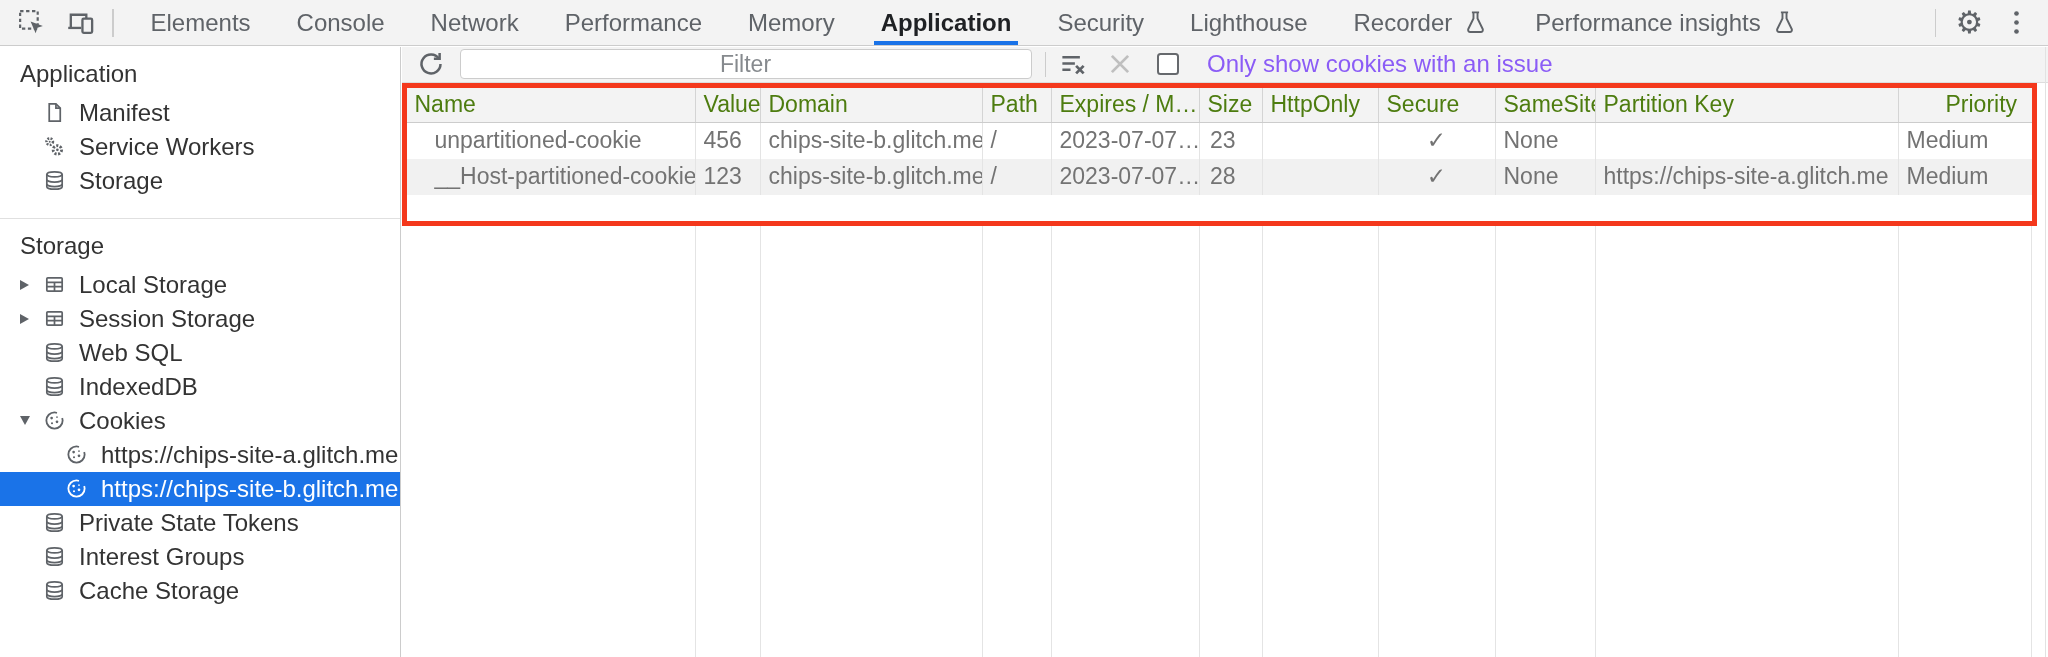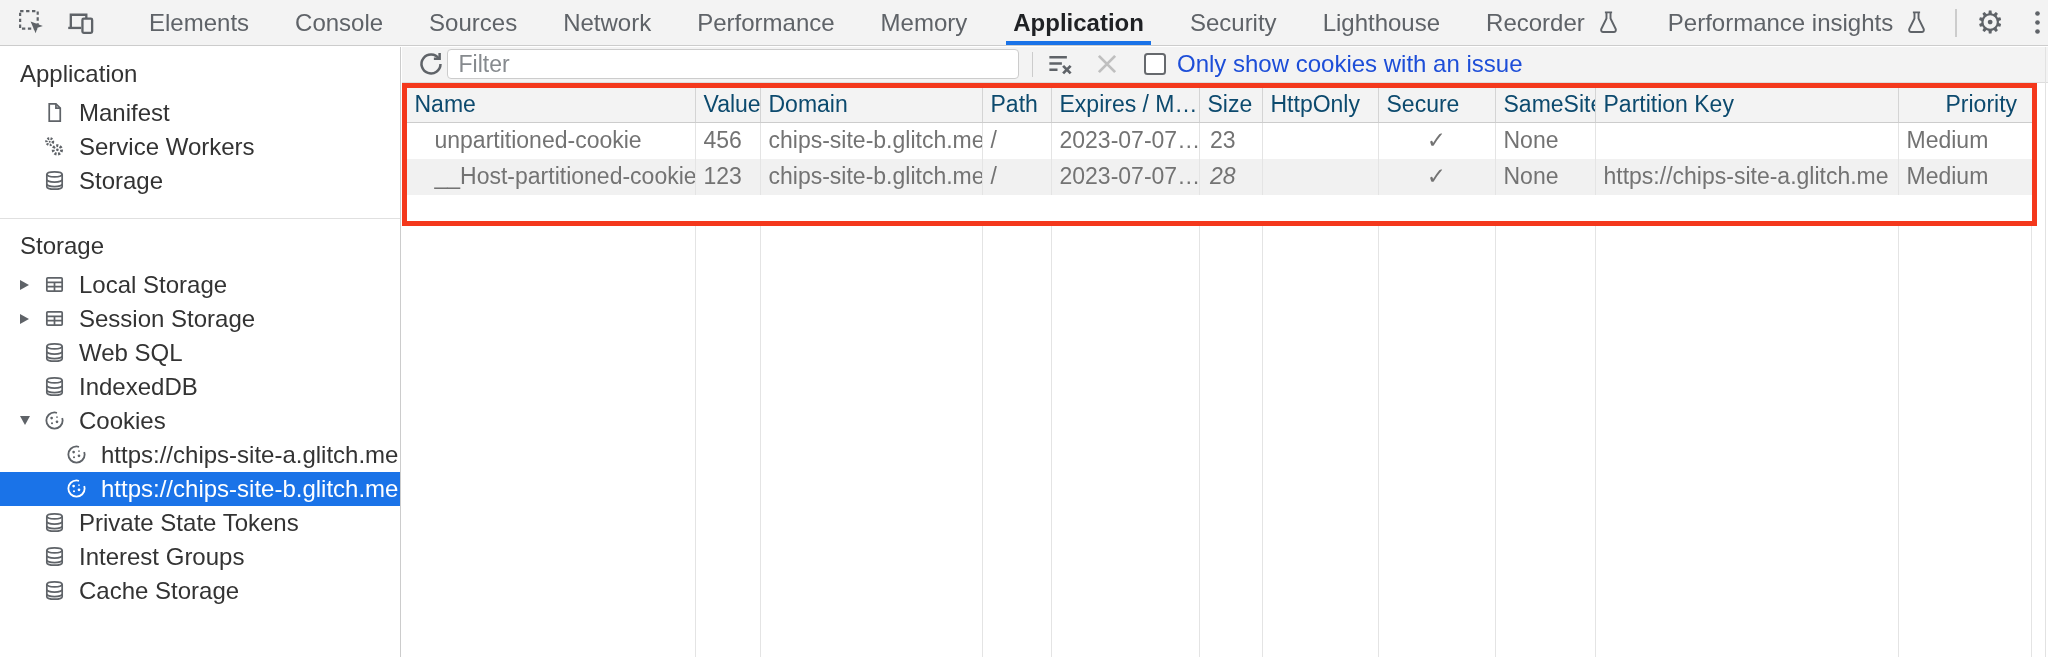--- a/index.html
+++ b/index.html
@@ -48,38 +48,38 @@
 
   
   .main { position:absolute; left:401.5px; top:46.5px; right:0; bottom:0; background:#fff; }
   .edge-line { position:absolute; right:2px; top:0; bottom:0; width:1.5px; background:#e2e2e2; }
 
   .filterbar { height:36px; background:#f3f3f3; display:flex; align-items:center; border-bottom:1px solid #ddd; }
   .fb-icon { width:30px; height:30px; color:#5f6368; flex:none; cursor:pointer; }
   .fb-icon svg { width:100%; height:100%; }
   .refresh { margin-left:14px; }
   .filter-input {
-    margin-left:1px; width:572px; height:30px; border:1.5px solid #ccc; border-radius:4px;
-    background:#fff; font-family:inherit; font-size:23px; color:#333; padding:0 11px; outline:none;
+    margin-left:14px; width:572px; height:30px; border:1.5px solid #ccc; border-radius:4px;
+    background:#fff; font-family:inherit; font-size:23px; color:#333; padding:0 11px; outline:none;text-align:center;
   }
   .filter-input::placeholder { color:#868a8e; }
   .fb-divider { width:1.5px; height:25px; background:#ccc; margin-left:13px; flex:none; }
   .clear-filter { margin-left:12px; }
   .x-disabled { margin-left:17px; color:#bfbfbf; cursor:default; }
   .checkbox { width:22px; height:22px; border:2px solid #66696d; border-radius:3.5px; background:#fff; margin-left:22px; flex:none; cursor:pointer; }
-  .fb-label { margin-left:11px; font-size:24px; color:#1d4ed8; white-space:nowrap; }
+  .fb-label { margin-left:28px; font-size:24px; color:#8b5cf6; white-space:nowrap; }
 
   
   .red-box {
     position:absolute; left:0; top:36px; width:1635px; height:143px;
     border:5px solid #f4381c; background:#fff;
   }
   .grid-header { display:flex; height:35px; background:#f3f3f3; border-bottom:1px solid #ccc; }
   .hcell {
-    flex:none; display:flex; align-items:center; padding-left:8px; font-size:23px; color:#0c4a6e;
+    flex:none; display:flex; align-items:center; padding-left:8px; font-size:23px; color:#4d7c0f;
     border-right:1.5px solid #d4d4d4; overflow:hidden; white-space:nowrap; cursor:pointer;
   }
   .hcell:last-child { border-right:none; }
   .grid-row { display:flex; height:36px; cursor:pointer; }
   .grid-row.stripe { background:#f1f1f1; }
   .cell {
     flex:none; display:flex; align-items:center; padding-left:8px; font-size:23px; color:#737373;
     border-right:1.5px solid #e4e4e4; overflow:hidden; white-space:nowrap;
   }
   .cell:last-child { border-right:none; }
@@ -111,23 +111,20 @@
         </svg>
       </div>
     </div>
   <div class="tb-divider"></div>
   <div class="tabs" id="tabs">
       <div class="tab">
         <span>Elements</span>
       </div>
       <div class="tab">
         <span>Console</span>
-      </div>
-      <div class="tab">
-        <span>Sources</span>
       </div>
       <div class="tab">
         <span>Network</span>
       </div>
       <div class="tab">
         <span>Performance</span>
       </div>
       <div class="tab">
         <span>Memory</span>
       </div>
@@ -411,21 +408,21 @@
           <div class="cell" style="width: 100px;">None</div>
           <div class="cell" style="width: 303px;"></div>
           <div class="cell" style="width: 133px;">Medium</div>
         </div>
         <div class="grid-row stripe">
           <div class="cell c-name" style="width: 289px; text-align: right;">__Host-partitioned-cookie</div>
           <div class="cell" style="width: 65px;">123</div>
           <div class="cell" style="width: 222px;">chips-site-b.glitch.me</div>
           <div class="cell" style="width: 69px;">/</div>
           <div class="cell" style="width: 148px;">2023-07-07…</div>
-          <div class="cell a-right" style="width: 63px; font-style: italic;">28</div>
+          <div class="cell a-right" style="width: 63px;">28</div>
           <div class="cell" style="width: 116px;"></div>
           <div class="cell a-center" style="width: 117px;">✓</div>
           <div class="cell" style="width: 100px;">None</div>
           <div class="cell" style="width: 303px;">https://chips-site-a.glitch.me</div>
           <div class="cell" style="width: 133px;">Medium</div>
         </div>
       </div>
   </div>
 
   <div class="grid-filler" id="grid-filler">

